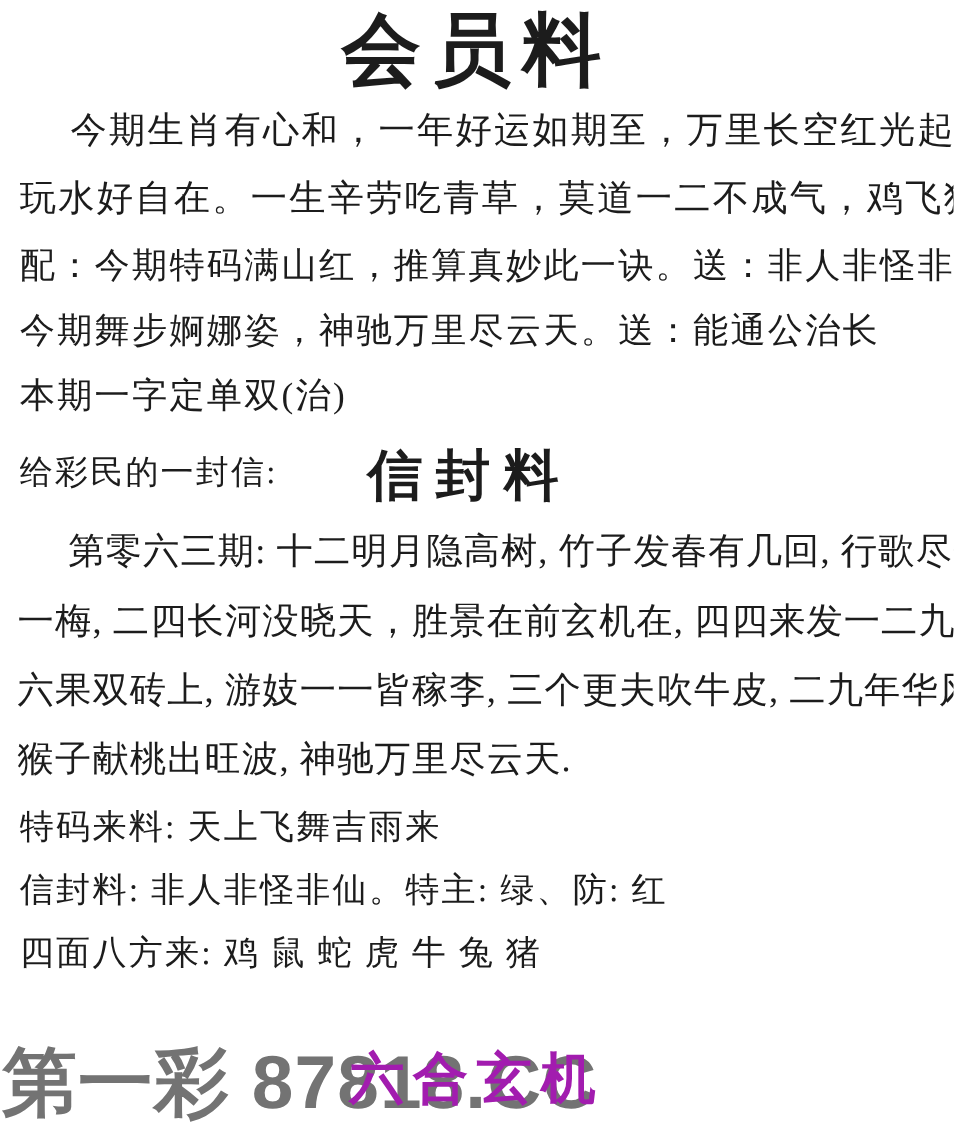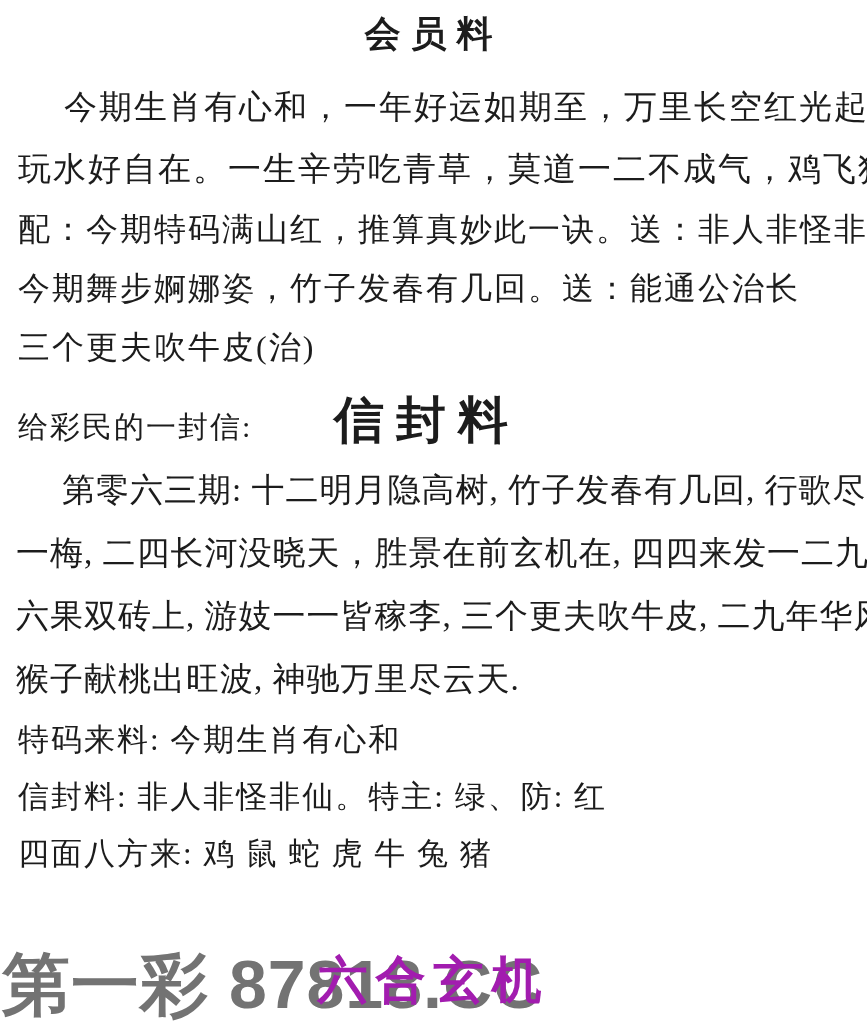--- a/index.html
+++ b/index.html
@@ -11,25 +11,25 @@
     position: relative;
     width: 867px;
     height: 1024px;
     background: #ffffff;
     overflow: hidden;
     color: #1c1c1c;
     font-family: "Liberation Serif", "DejaVu Serif", serif;
   }
   .section-title {
     text-align: center;
-    font-size: 36px;
+    font-size: 72px;
     font-weight: 700;
     line-height: 60px;
     letter-spacing: 10px;
-    margin: 0;
+    margin: 12px;
     padding-top: 4px;
   }
   .member-para {
     margin-top: 12px;
     padding: 0 18px;
   }
   .member-para .line {
     font-size: 33px;
     line-height: 62px;
     letter-spacing: 2px;
@@ -46,21 +46,21 @@
     white-space: nowrap;
   }
   .envelope-header {
     position: relative;
     height: 66px;
     margin-top: 8px;
   }
   .envelope-header .letter-label {
     position: absolute;
     left: 18px;
-    bottom: 3px;
+    bottom: 13px;
     font-size: 30px;
     letter-spacing: 2px;
   }
   .envelope-header .envelope-title {
     position: absolute;
     left: 0;
     right: 40px;
     bottom: 0;
     text-align: center;
     font-size: 50px;
@@ -128,36 +128,36 @@
 <div class="page">
 
   <h1 class="section-title">会员料</h1>
 
   <div class="member-para">
     <div class="line indent">今期生肖有心和，一年好运如期至，万里长空红光起，游山</div>
     <div class="line">玩水好自在。一生辛劳吃青草，莫道一二不成气，鸡飞狗跳非常</div>
   </div>
 
   <div class="info-line">配：今期特码满山红，推算真妙此一诀。送：非人非怪非仙。</div>
-  <div class="info-line">今期舞步婀娜姿，竹子发春有几回。送：能通公治长</div>
-  <div class="info-line">三个更夫吹牛皮(治)</div>
+  <div class="info-line">今期舞步婀娜姿，神驰万里尽云天。送：能通公治长</div>
+  <div class="info-line">本期一字定单双(治)</div>
 
   <div class="envelope-header">
     <span class="letter-label">给彩民的一封信:</span>
     <span class="envelope-title">信封料</span>
   </div>
 
   <div class="envelope-para">
     <div class="line indent">第零六三期: 十二明月隐高树, 竹子发春有几回, 行歌尽落二</div>
     <div class="line">一梅, 二四长河没晓天，胜景在前玄机在, 四四来发一二九, 盘中</div>
     <div class="line">六果双砖上, 游妓一一皆稼李, 三个更夫吹牛皮, 二九年华风华茂,</div>
     <div class="line">猴子献桃出旺波, 神驰万里尽云天.</div>
   </div>
 
-  <div class="small-line">特码来料: 今期生肖有心和</div>
+  <div class="small-line">特码来料: 天上飞舞吉雨来</div>
   <div class="small-line">信封料: 非人非怪非仙。特主: 绿、防: 红</div>
   <div class="small-line">四面八方来: 鸡 鼠 蛇 虎 牛 兔 猪</div>
 
   <div class="bottom-area">
     <div class="watermark">第一彩 87818.CC</div>
     <div class="mystery-title">六合玄机</div>
   </div>
 
 </div>
 

